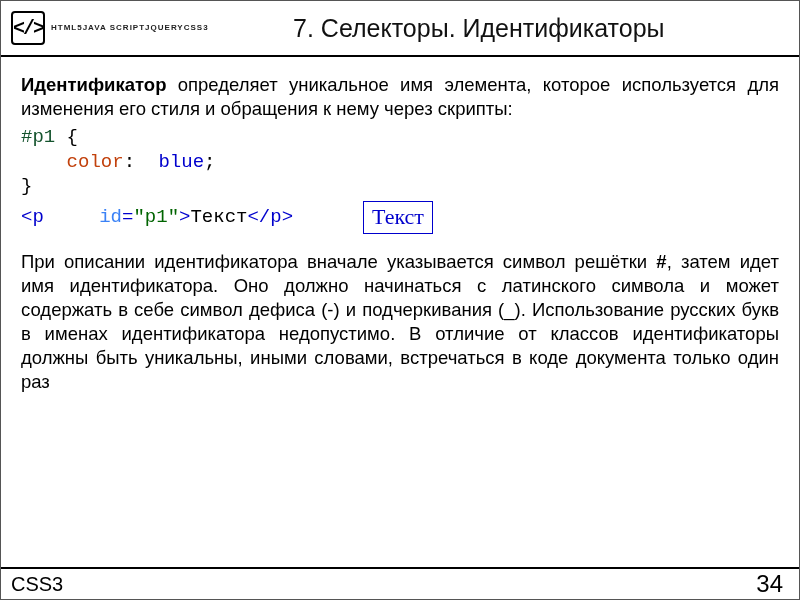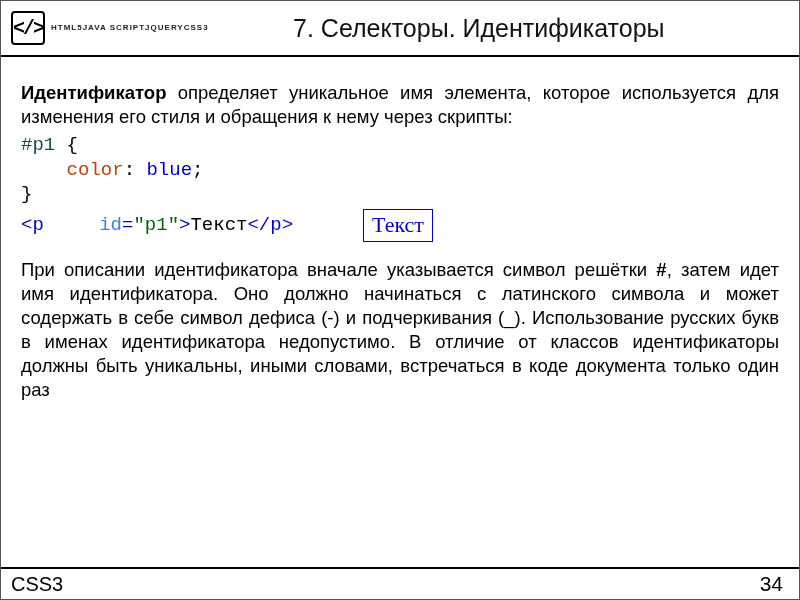--- a/index.html
+++ b/index.html
@@ -53,40 +53,40 @@
     color: #222;
   }
   .title {
     flex: 1;
     text-align: center;
     font-size: 25px;
     color: #111;
     padding-right: 40px;
   }
   .content {
-    padding: 24px 20px 0 20px;
+    padding: 16px 20px 0 20px;
     font-size: 18.5px;
     line-height: 1.3;
     color: #000;
   }
   .para {
     text-align: justify;
     margin-bottom: 4px;
   }
   .para .bold { font-weight: bold; }
   .code {
     font-family: "Courier New", monospace;
     font-size: 19px;
     line-height: 1.3;
     white-space: pre;
     margin: 2px 0 4px 0;
   }
   .c-sel  { color: #14532d; }
   .c-prop { color: #c2410c; }
-  .c-val  { color: #0000cd; }
+  .c-val  { color: #0000cd; margin-left: 12px; }
   .c-tag  { color: #0000cd; }
   .c-attr { color: #3b82f6; margin-left: 44px; }
   .c-str  { color: #006400; }
   .c-text { color: #000; }
   .example-row {
     display: flex;
     align-items: flex-start;
     gap: 40px;
   }
   .example-box {
@@ -106,21 +106,21 @@
     left: 0;
     right: 0;
     height: 32px;
     border-top: 2px solid #000;
     display: flex;
     align-items: center;
     padding: 0 16px 0 10px;
     font-size: 20px;
   }
   .footer .left { flex: 1; }
-  .footer .right { font-size: 21px; }
+  .footer .right { font-size: 24px; }
 </style>
 </head>
 <body>
 
 <div class="slide">
 
   <div class="header">
     <div class="logo-box">
       <div class="logo-icon">&lt;/&gt;</div>
       <div class="logo-text">

